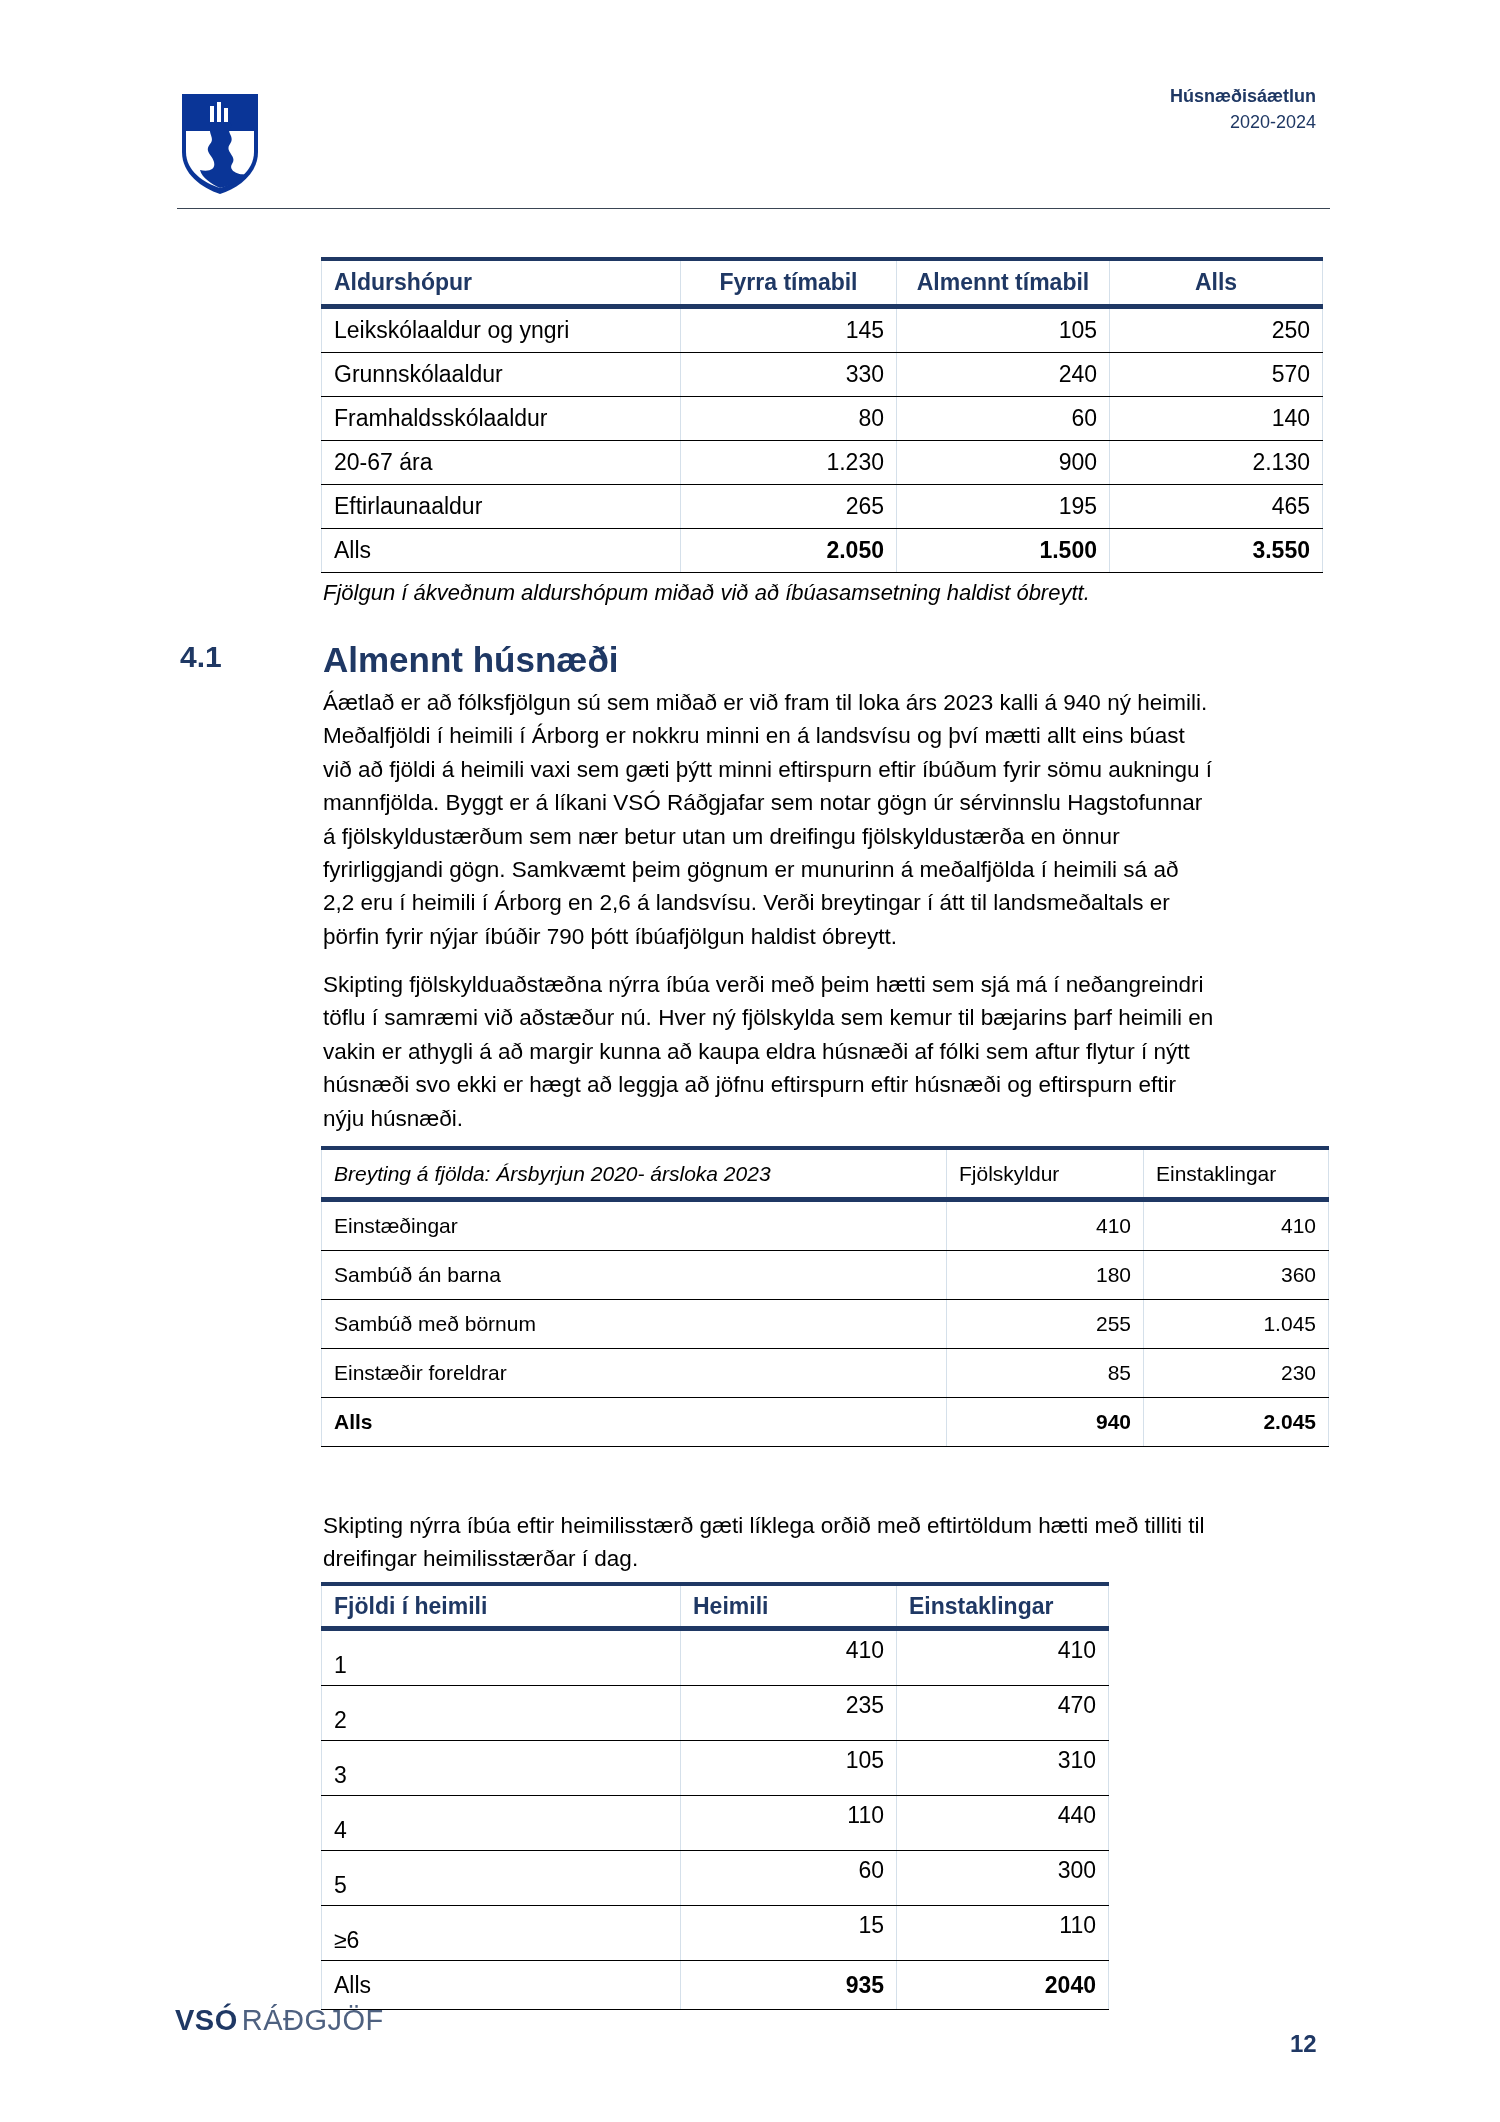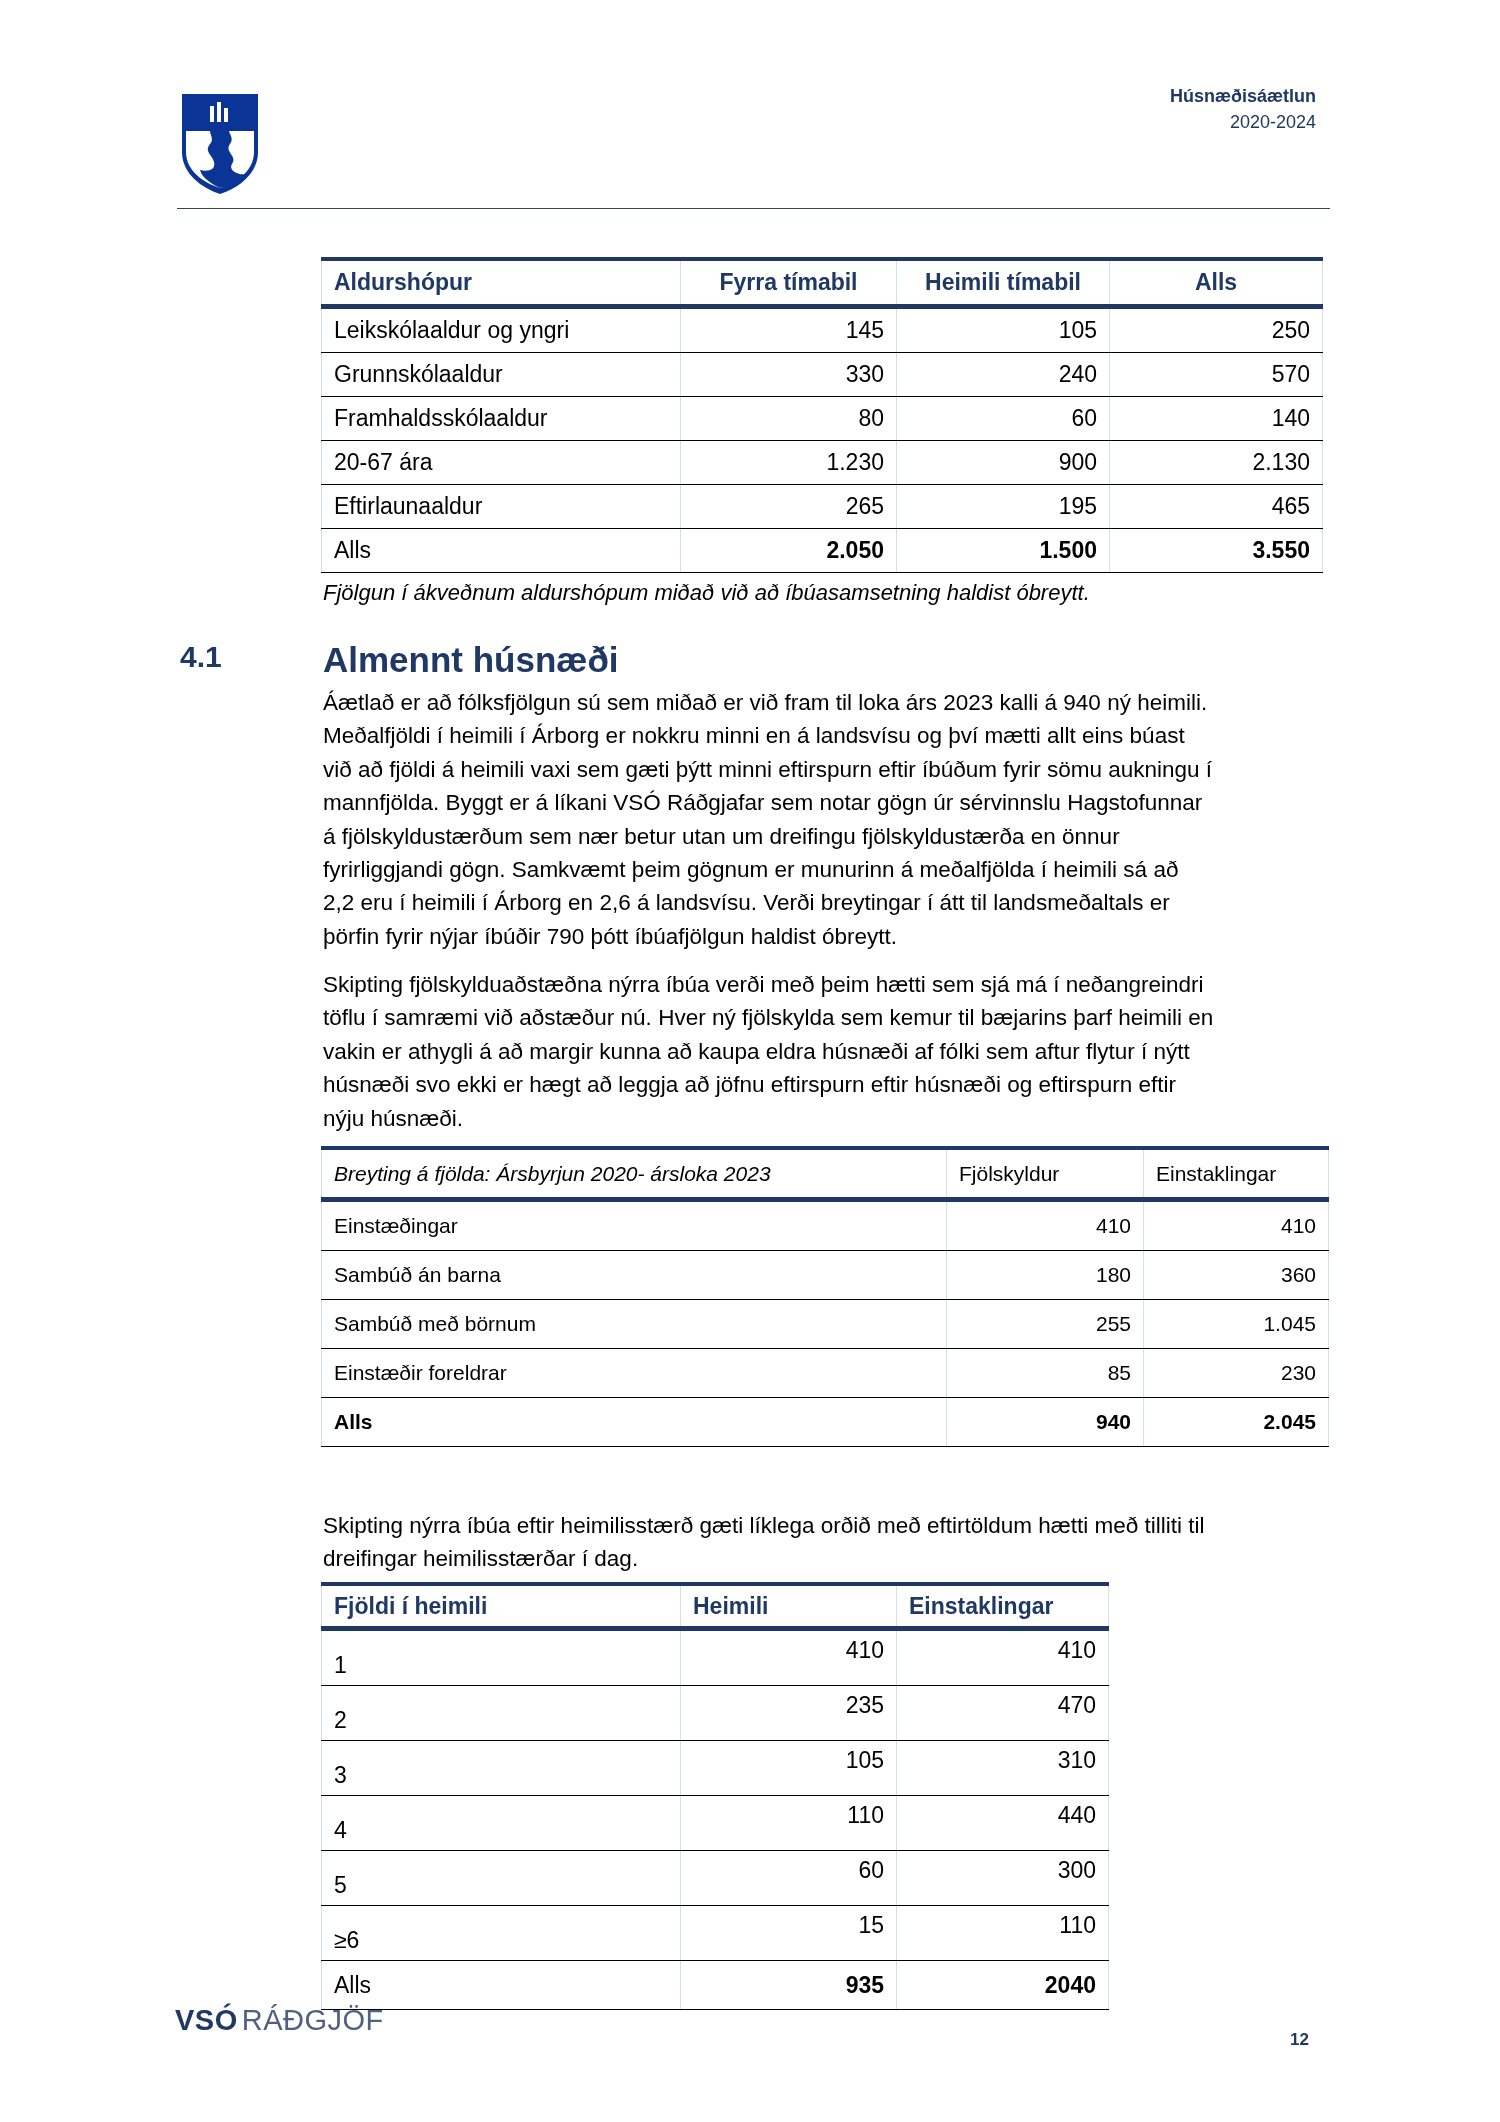--- a/index.html
+++ b/index.html
@@ -51,21 +51,21 @@
     #t3 { left: 321px; top: 1582px; width: 787px; font-size: 23px; }
     #t3 tr.h th { height: 40px; text-align: left; }
     #t3 tr.r td { height: 48px; }
     #t3 td.num { vertical-align: top; padding-top: 6px; }
     #t3 td.lbl { vertical-align: bottom; padding-bottom: 6px; }
 
     
     .foot-logo { left: 175px; top: 2004px; font-size: 29px; color: #1f3864; letter-spacing: 0.5px; }
     .foot-logo .b { font-weight: bold; }
     .foot-logo .l { font-weight: normal; color: #4e6180; margin-left: 4px; }
-    .page-num { left: 1290px; top: 2030px; font-size: 17px; font-weight: bold; color: #1f3864; }
+    .page-num { left: 1290px; top: 2030px; font-size: 24px; font-weight: bold; color: #1f3864; }
   </style>
 </head>
 <body>
 
 <div class="abs logo">
   <svg width="80" height="104" viewBox="0 0 80 104">
     <path d="M2 2 H78 V60 C78 82 58 96 40 102 C22 96 2 82 2 60 Z" fill="#0a3597"></path>
     <path d="M6 39 H74 V60 C74 79 56 91 40 96 C24 91 6 79 6 60 Z" fill="#ffffff"></path>
     <rect x="30" y="14" width="4" height="16" fill="#ffffff"></rect>
     <rect x="37" y="10" width="4" height="20" fill="#ffffff"></rect>
@@ -81,21 +81,21 @@
   <colgroup>
       <col style="width:359px">
       <col style="width:216px">
       <col style="width:213px">
       <col style="width:213px">
     </colgroup>
   <tbody>
       <tr class="h">
     <th class="l">Aldurshópur</th>
     <th class="c">Fyrra tímabil</th>
-    <th class="c">Heimili tímabil</th>
+    <th class="c">Almennt tímabil</th>
     <th class="c">Alls</th>
   </tr>
   <tr class="r">
     <td>Leikskólaaldur og yngri</td>
     <td class="num">145</td>
     <td class="num">105</td>
     <td class="num">250</td>
   </tr>
   <tr class="r">
     <td>Grunnskólaaldur</td>

